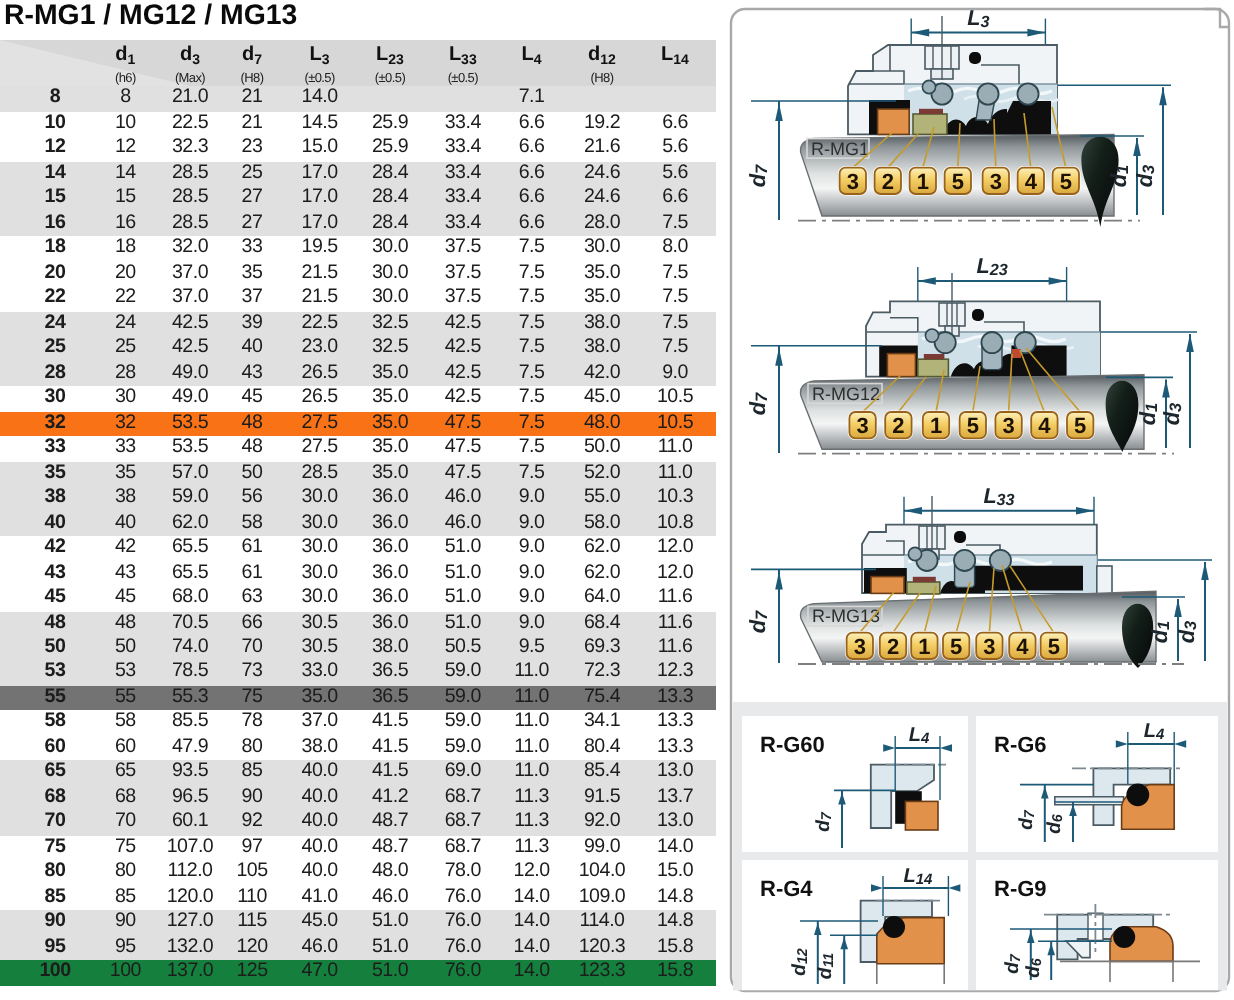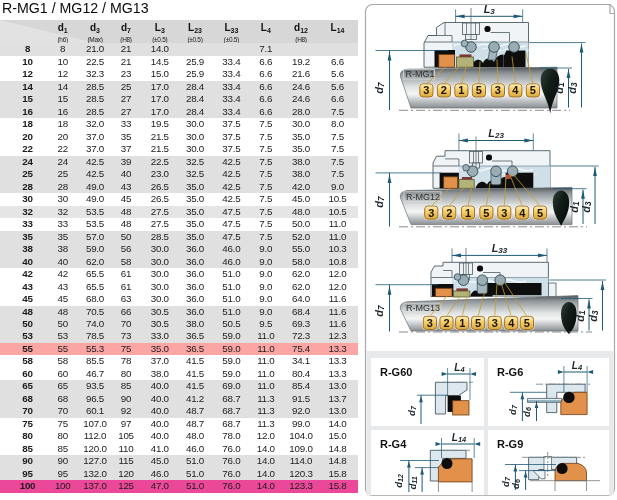--- a/index.html
+++ b/index.html
@@ -6,21 +6,21 @@
 #page{position:relative;width:617px;height:500px}
 .row{position:absolute;left:0;width:358px;height:12.486px}
 .c{position:absolute;top:0;height:100%;text-align:center;font-size:9.8px;line-height:12.486px;color:#1c1c1c;letter-spacing:-0.25px}
 .lab{font-weight:bold}
 #hdr{position:absolute;left:0;top:20.3px;width:358px;height:23px;background:#d7d7d7}
 #hdrwedge{position:absolute;left:0;top:0;width:0;height:0;border-bottom:23px solid #e9e9e9;border-right:95px solid transparent;opacity:0.6}
 .hc{position:absolute;top:2px;text-align:center;color:#111}
 .hmain{font-weight:bold;font-size:10px;line-height:11px}
 .hmain sub{font-size:7px;vertical-align:-2px}
 .hsub{font-size:6.5px;line-height:7px;color:#222;letter-spacing:-0.3px}
-#title{position:absolute;left:2px;top:0px;font-weight:normal;font-size:14.2px;color:#0a0a0a}
+#title{position:absolute;left:2px;top:0px;font-weight:bold;font-size:14.2px;color:#0a0a0a}
 .dimlab{font-family:"Liberation Sans",sans-serif;font-style:italic;font-weight:bold;fill:#1c262c}
 .ds{font-size:75%;baseline-shift:-8%}
 </style></head>
 <body>
 <div id="page">
 
 <div id="title">R-MG1 / MG12 / MG13</div>
 
 <div id="hdr">
       <div id="hdrwedge"></div>
@@ -224,21 +224,21 @@
         <div class="c dat" style="left:77.0px;width:36px">49.0</div>
         <div class="c dat" style="left:108.0px;width:36px">45</div>
         <div class="c dat" style="left:141.8px;width:36px">26.5</div>
         <div class="c dat" style="left:177.0px;width:36px">35.0</div>
         <div class="c dat" style="left:213.4px;width:36px">42.5</div>
         <div class="c dat" style="left:247.8px;width:36px">7.5</div>
         <div class="c dat" style="left:283.0px;width:36px">45.0</div>
         <div class="c dat" style="left:319.5px;width:36px">10.5</div>
       </div>
 
-<div class="row" style="top:205.62px;background:#e5e5e5">
+<div class="row" style="top:205.62px;background:#f97316">
         <div class="c lab" style="left:9.5px;width:36px">32</div>
         <div class="c dat" style="left:44.7px;width:36px">32</div>
         <div class="c dat" style="left:77.0px;width:36px">53.5</div>
         <div class="c dat" style="left:108.0px;width:36px">48</div>
         <div class="c dat" style="left:141.8px;width:36px">27.5</div>
         <div class="c dat" style="left:177.0px;width:36px">35.0</div>
         <div class="c dat" style="left:213.4px;width:36px">47.5</div>
         <div class="c dat" style="left:247.8px;width:36px">7.5</div>
         <div class="c dat" style="left:283.0px;width:36px">48.0</div>
         <div class="c dat" style="left:319.5px;width:36px">10.5</div>
@@ -367,21 +367,21 @@
         <div class="c dat" style="left:77.0px;width:36px">78.5</div>
         <div class="c dat" style="left:108.0px;width:36px">73</div>
         <div class="c dat" style="left:141.8px;width:36px">33.0</div>
         <div class="c dat" style="left:177.0px;width:36px">36.5</div>
         <div class="c dat" style="left:213.4px;width:36px">59.0</div>
         <div class="c dat" style="left:247.8px;width:36px">11.0</div>
         <div class="c dat" style="left:283.0px;width:36px">72.3</div>
         <div class="c dat" style="left:319.5px;width:36px">12.3</div>
       </div>
 
-<div class="row" style="top:342.96px;background:#fca5a5">
+<div class="row" style="top:342.96px;background:#737373">
         <div class="c lab" style="left:9.5px;width:36px">55</div>
         <div class="c dat" style="left:44.7px;width:36px">55</div>
         <div class="c dat" style="left:77.0px;width:36px">55.3</div>
         <div class="c dat" style="left:108.0px;width:36px">75</div>
         <div class="c dat" style="left:141.8px;width:36px">35.0</div>
         <div class="c dat" style="left:177.0px;width:36px">36.5</div>
         <div class="c dat" style="left:213.4px;width:36px">59.0</div>
         <div class="c dat" style="left:247.8px;width:36px">11.0</div>
         <div class="c dat" style="left:283.0px;width:36px">75.4</div>
         <div class="c dat" style="left:319.5px;width:36px">13.3</div>
@@ -396,21 +396,21 @@
         <div class="c dat" style="left:177.0px;width:36px">41.5</div>
         <div class="c dat" style="left:213.4px;width:36px">59.0</div>
         <div class="c dat" style="left:247.8px;width:36px">11.0</div>
         <div class="c dat" style="left:283.0px;width:36px">34.1</div>
         <div class="c dat" style="left:319.5px;width:36px">13.3</div>
       </div>
 
 <div class="row" style="top:367.94px;background:#ffffff">
         <div class="c lab" style="left:9.5px;width:36px">60</div>
         <div class="c dat" style="left:44.7px;width:36px">60</div>
-        <div class="c dat" style="left:77.0px;width:36px">46.7</div>
+        <div class="c dat" style="left:77.0px;width:36px">47.9</div>
         <div class="c dat" style="left:108.0px;width:36px">80</div>
         <div class="c dat" style="left:141.8px;width:36px">38.0</div>
         <div class="c dat" style="left:177.0px;width:36px">41.5</div>
         <div class="c dat" style="left:213.4px;width:36px">59.0</div>
         <div class="c dat" style="left:247.8px;width:36px">11.0</div>
         <div class="c dat" style="left:283.0px;width:36px">80.4</div>
         <div class="c dat" style="left:319.5px;width:36px">13.3</div>
       </div>
 
 <div class="row" style="top:380.42px;background:#e0e0e0">
@@ -510,21 +510,21 @@
         <div class="c dat" style="left:77.0px;width:36px">132.0</div>
         <div class="c dat" style="left:108.0px;width:36px">120</div>
         <div class="c dat" style="left:141.8px;width:36px">46.0</div>
         <div class="c dat" style="left:177.0px;width:36px">51.0</div>
         <div class="c dat" style="left:213.4px;width:36px">76.0</div>
         <div class="c dat" style="left:247.8px;width:36px">14.0</div>
         <div class="c dat" style="left:283.0px;width:36px">120.3</div>
         <div class="c dat" style="left:319.5px;width:36px">15.8</div>
       </div>
 
-<div class="row" style="top:480.31px;background:#ec4899">
+<div class="row" style="top:480.31px;background:#15803d">
         <div class="c lab" style="left:9.5px;width:36px">100</div>
         <div class="c dat" style="left:44.7px;width:36px">100</div>
         <div class="c dat" style="left:77.0px;width:36px">137.0</div>
         <div class="c dat" style="left:108.0px;width:36px">125</div>
         <div class="c dat" style="left:141.8px;width:36px">47.0</div>
         <div class="c dat" style="left:177.0px;width:36px">51.0</div>
         <div class="c dat" style="left:213.4px;width:36px">76.0</div>
         <div class="c dat" style="left:247.8px;width:36px">14.0</div>
         <div class="c dat" style="left:283.0px;width:36px">123.3</div>
         <div class="c dat" style="left:319.5px;width:36px">15.8</div>

